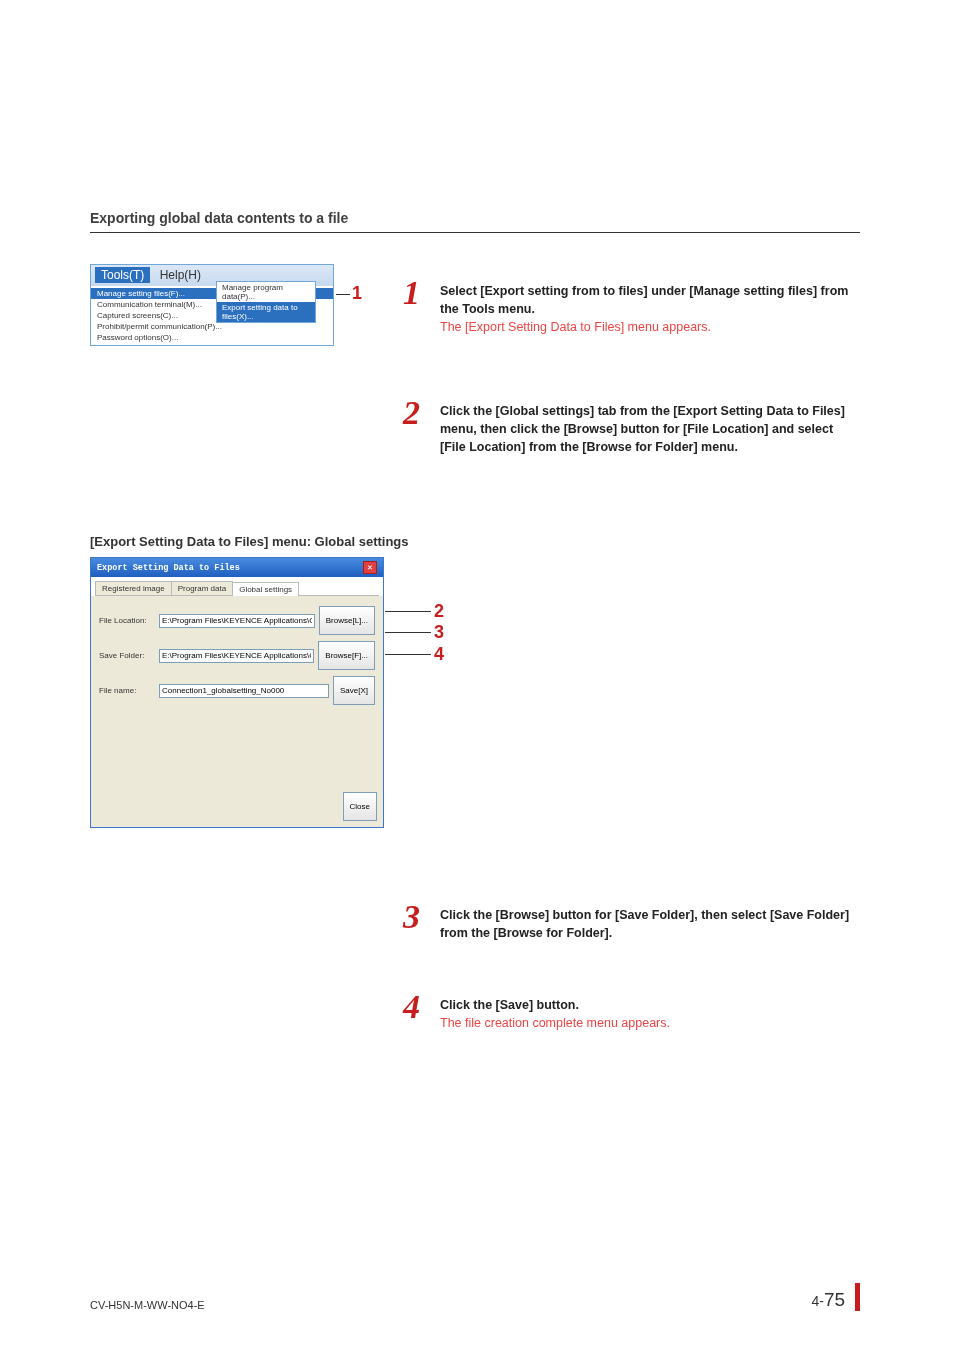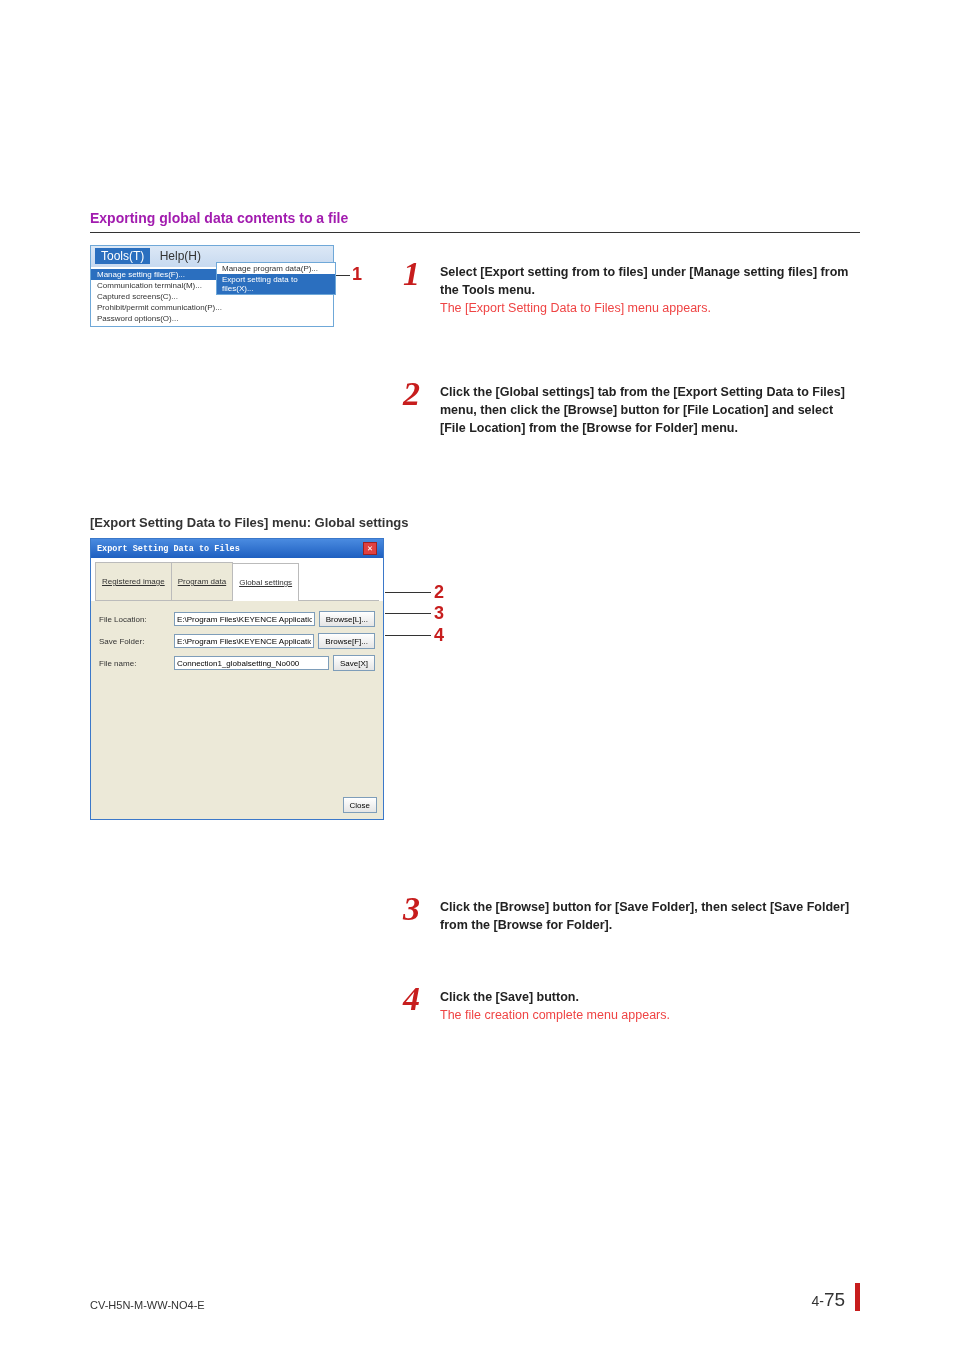--- a/index.html
+++ b/index.html
@@ -14,24 +14,24 @@
   }
   .page {
     position: absolute;
     top: 210px;
     left: 90px;
     width: 770px;
   }
   .section-title {
     font-size: 14px;
     font-weight: bold;
-    color: #a21caf;
+    color: #404040;
     border-bottom: 1px solid #333;
     padding-bottom: 6px;
-    margin-bottom: 12px;
+    margin-bottom: 31px;
   }
   .row1 { position: relative; height: 130px; }
   .menu-screenshot {
     position: absolute;
     left: 0; top: 0;
     width: 244px;
     border: 1px solid #6fa8d8;
   }
   .menubar {
     background: linear-gradient(#dce8f6,#c8daf0);
@@ -42,21 +42,21 @@
   .menubar span { display:inline-block; padding:1px 6px; }
   .menubar .sel { background:#2b6fbf; color:#fff; }
   .menu-drop {
     background:#fff; border-top:1px solid #c8daf0;
     font-size:8px; padding:2px 0;
   }
   .menu-drop div { padding:1px 6px; color:#333; }
   .menu-drop .hl { background:#2b6fbf; color:#fff; }
   .submenu {
     position:absolute; left:125px; top:16px;
-    width:120px; background:#fff; border:1px solid #6fa8d8;
+    width:100px; background:#fff; border:1px solid #6fa8d8;
     font-size:8px;
   }
   .submenu div { padding:1px 5px; }
   .submenu .hl { background:#2b6fbf; color:#fff; }
   .callout-line {
     position:absolute; height:1px; background:#333;
   }
   .callout-num {
     position:absolute; font-size:18px; font-weight:bold; color:#c71d1d;
   }
@@ -96,31 +96,31 @@
     font-weight:bold;
     padding:3px 6px;
     display:flex; justify-content:space-between; align-items:center;font-family:Liberation Mono, monospace;
   }
   .dlg-close {
     width:14px; height:13px; background:#e04040; color:#fff;
     display:flex; align-items:center; justify-content:center;
     font-size:9px; border:1px solid #a02020;
   }
   .dlg-tabs { display:flex; border-bottom:1px solid #bbb; margin:4px 4px 0 4px; font-size:8px;}
-  .dlg-tabs span { padding:14px 6px; border:1px solid #bbb; border-bottom:none; background:#ece9d8; margin-right:-1px;text-decoration:underline;}
+  .dlg-tabs span { padding:2px 6px; border:1px solid #bbb; border-bottom:none; background:#ece9d8; margin-right:-1px;}
   .dlg-tabs .active { background:#fff; position:relative; top:1px;text-align:right;}
   .dlg-body { padding:10px 8px 8px 8px; min-height:190px; background:#ece9d8;}
   .dlg-row { display:flex; align-items:center; margin-bottom:6px; }
-  .dlg-row label { width:75px; font-size:8px; }
+  .dlg-row label { width:60px; font-size:8px; }
   .dlg-row input[type=text] {
     flex:1; font-size:8px; height:14px; border:1px solid #7e9db9; padding:0 2px;
     background:#fff;
   }
   .dlg-btn {
-    font-size:8px; height:16px; padding:0 6px; margin-left:4px;
+    font-size:8px; height:29px; padding:0 6px; margin-left:4px;
     border:1px solid #7e9db9; background:linear-gradient(#fff,#e5e5e5);
   }
   .dlg-footer { text-align:right; padding:6px; background:#ece9d8;}
   .footer {
     position:absolute;
     bottom: 40px;
     left: 90px;
     width: 770px;
     font-size: 11px;
     display:flex; justify-content:space-between; align-items:flex-end;

